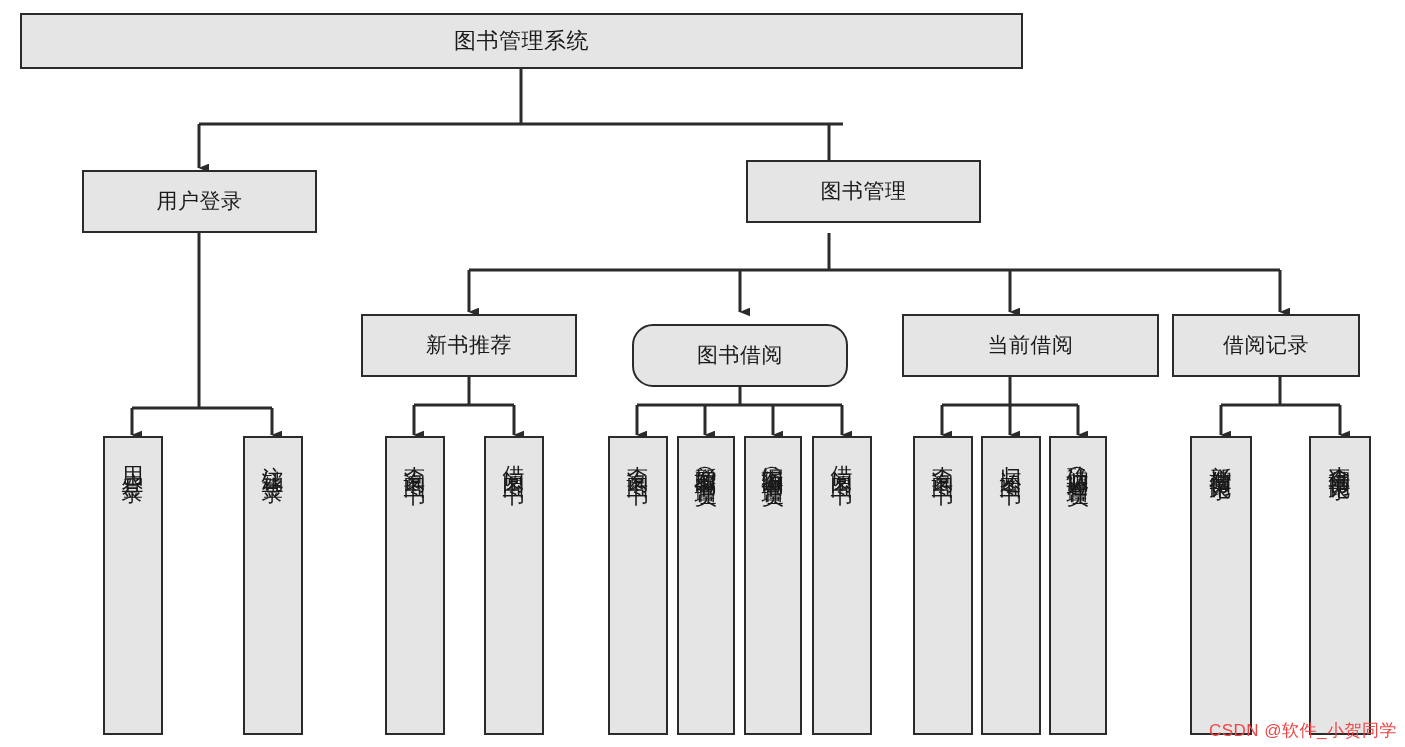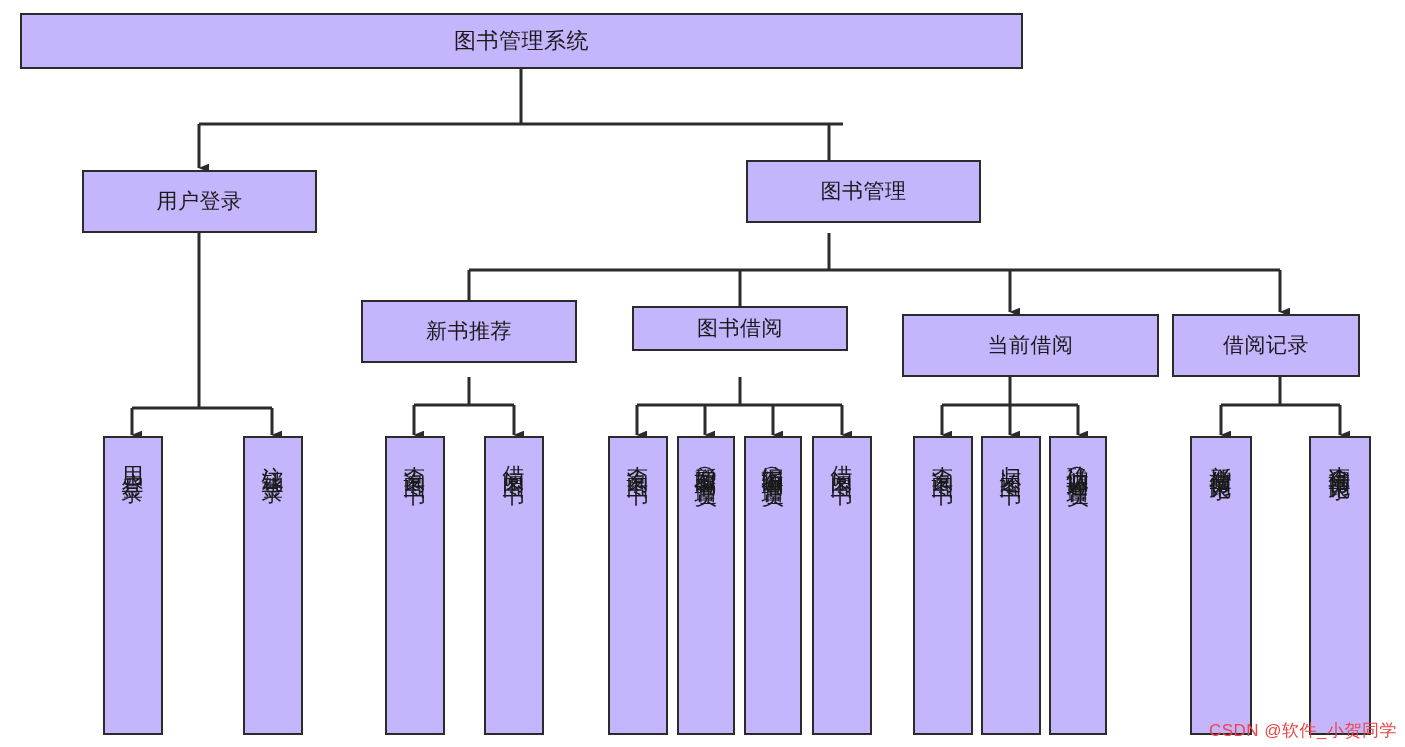--- a/index.html
+++ b/index.html
@@ -8,21 +8,21 @@
     background:#ffffff;
     font-family:"Liberation Sans","DejaVu Sans",sans-serif;
     overflow:hidden;
   }
   #canvas{position:relative;width:1405px;height:747px;}
   #edges{position:absolute;left:0;top:0;width:1405px;height:747px;pointer-events:none;}
 
   .node{
     position:absolute;
     box-sizing:border-box;
-    background:#c4b5fd;
+    background:#e5e5e5;
     border:2px solid #2b2b2b;
     display:flex;
     align-items:center;
     justify-content:center;
     color:#1a1a1a;
   }
   .node .lbl{
     display:block;
     text-align:center;
     line-height:1.18;
@@ -118,25 +118,25 @@
   </div>
 
   <div class="node h" style="left:82px;top:170px;width:235px;height:63px;">
     <span class="lbl">用户登录</span>
   </div>
 
   <div class="node h" style="left:712px;top:160px;width:235px;height:63px;margin-left:34px;">
     <span class="lbl">图书管理</span>
   </div>
 
-  <div class="node h" style="left:361px;top:300px;width:216px;height:63px;">
+  <div class="node h" style="left:361px;top:314px;width:216px;height:63px;">
     <span class="lbl">新书推荐</span>
   </div>
 
-  <div class="node h" style="left:632px;top:306px;width:216px;height:45px;">
+  <div class="node h" style="left:632px;top:324px;width:216px;height:63px;border-radius:21px;">
     <span class="lbl">图书借阅</span>
   </div>
 
   <div class="node h" style="left:902px;top:314px;width:257px;height:63px;">
     <span class="lbl">当前借阅</span>
   </div>
 
   <div class="node h" style="left:1172px;top:314px;width:188px;height:63px;">
     <span class="lbl">借阅记录</span>
   </div>

